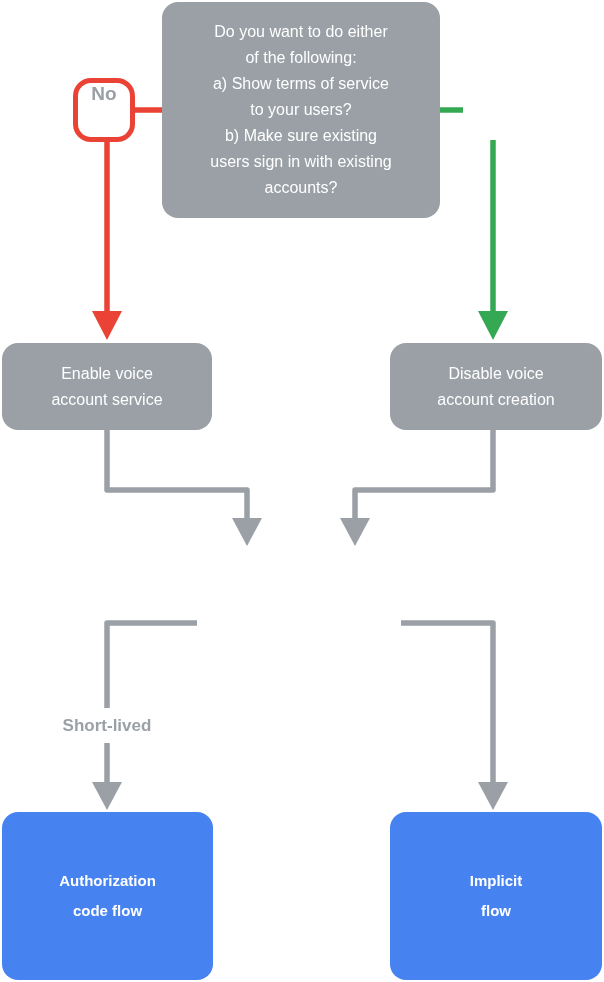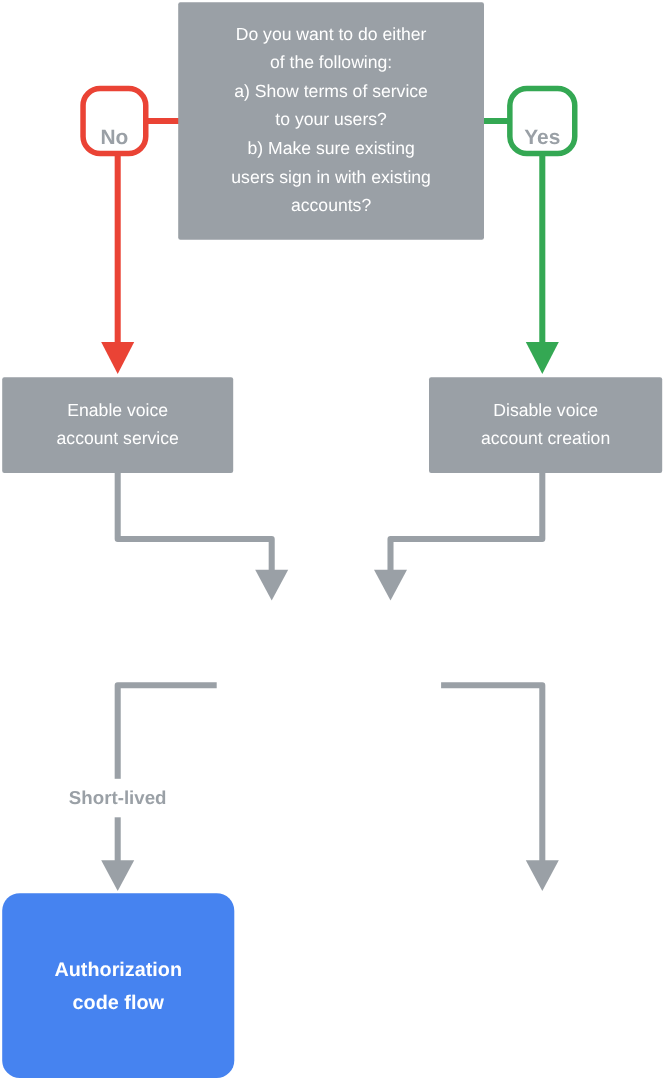--- a/index.html
+++ b/index.html
@@ -29,34 +29,34 @@
   .arrow.gray{fill:var(--connector_gray);}
   .arrow.red{fill:var(--no_red);}
   .arrow.green{fill:var(--yes_green);}
   .node{
     position:absolute;z-index:2;
     display:flex;align-items:center;justify-content:center;
     text-align:center;
   }
   .node-gray{
     background:var(--node_gray);
-    border-radius:2px;
+    border-radius:16px;
     color:var(--node_text);
     font-size:16px;line-height:26px;font-weight:400;
   }
   .node-blue{
     background:var(--result_blue);
     border-radius:16px;
     color:var(--node_text);
-    font-size:18px;line-height:30px;font-weight:700;
+    font-size:15px;line-height:30px;font-weight:700;
   }
   .node-text{white-space:pre-line;}
   .badge{
     position:absolute;z-index:3;
-    display:flex;align-items:flex-end;justify-content:center;
+    display:flex;align-items:flex-start;justify-content:center;
     background:#fff;border-radius:18px;
     color:var(--muted_text);
     font-size:19px;font-weight:600;
   }
   .badge-no{left:73px;top:78px;width:62px;height:64px;border:5px solid var(--no_red);}
   .badge-yes{left:461px;top:78px;width:64px;height:64px;border:5px solid var(--yes_green);}
   .edge-label{
     position:absolute;z-index:3;
     display:flex;align-items:center;justify-content:center;
     background:#fff;
@@ -107,23 +107,20 @@
 to your users?
 b) Make sure existing
 users sign in with existing
 accounts?</div>
   </div>
 
   <div class="badge badge-no">
     <span>No</span>
   </div>
 
-  <div class="badge badge-yes">
-    <span>Yes</span>
-  </div>
 
   <div class="node node-gray box-enable">
     <div class="node-text">Enable voice
 account service</div>
   </div>
 
   <div class="node node-gray box-disable">
     <div class="node-text">Disable voice
 account creation</div>
   </div>
@@ -132,14 +129,18 @@
   <div class="edge-label lbl-short">
     <span>Short-lived</span>
   </div>
 
 
   <div class="node node-blue box-auth">
     <div class="node-text">Authorization
 code flow</div>
   </div>
 
+  <div class="node node-blue box-implicit">
+    <div class="node-text">Implicit
+flow</div>
+  </div>
 
 </div>
 
 </body></html>

